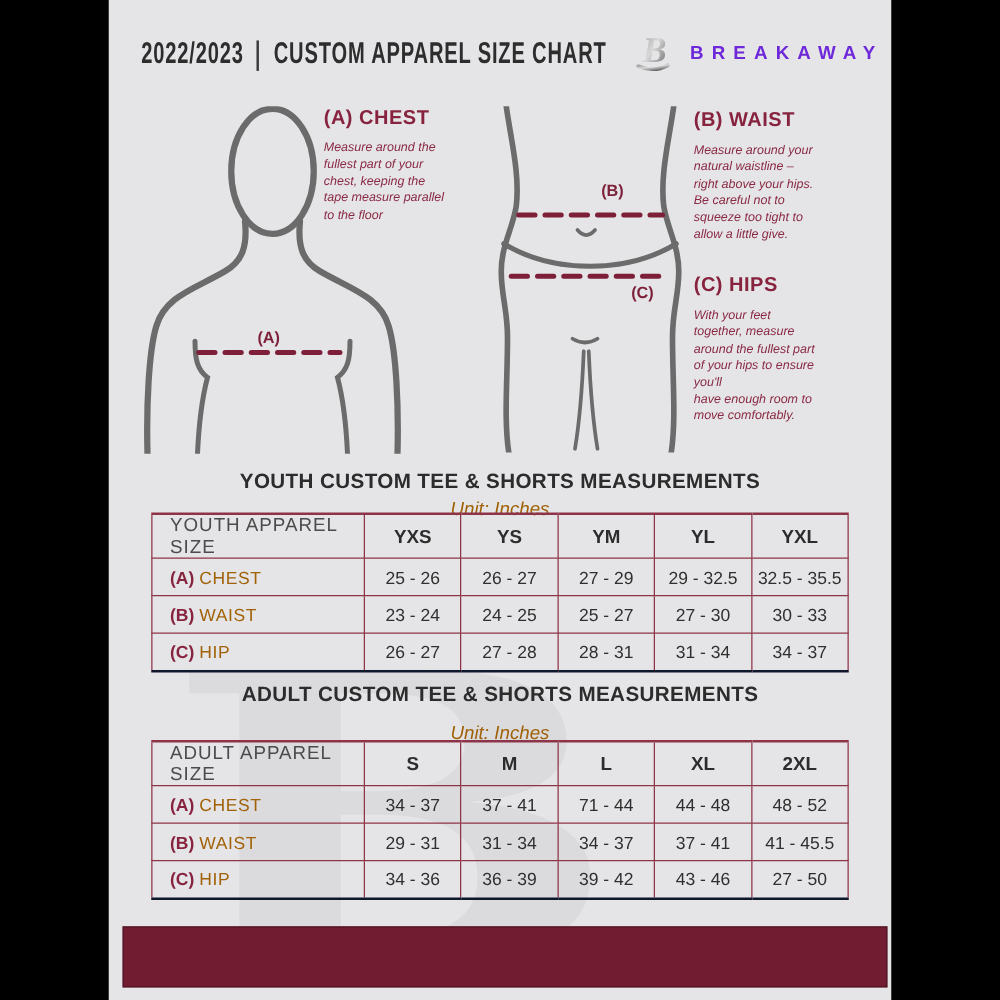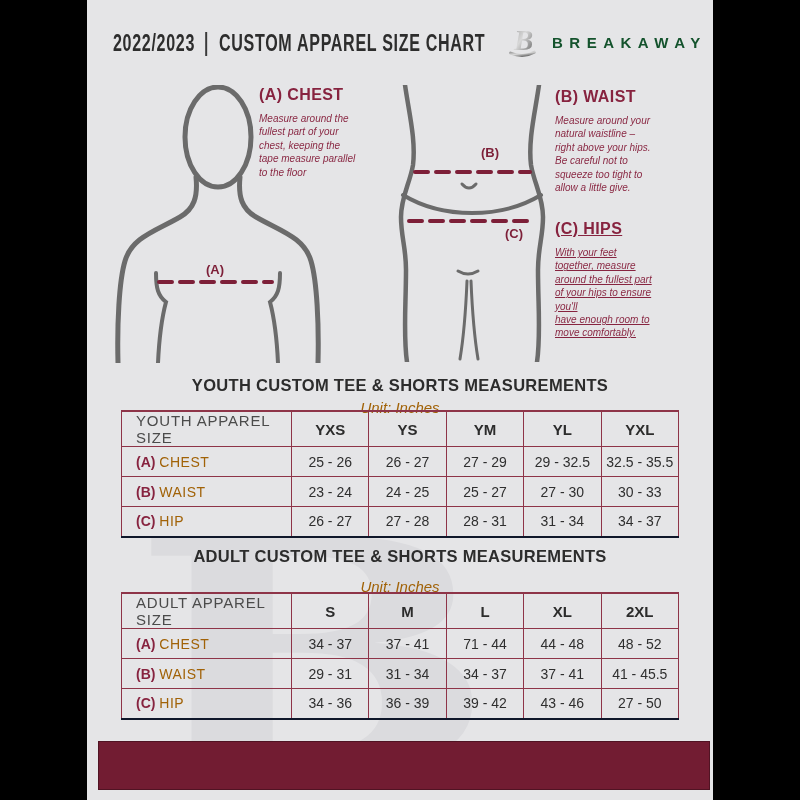--- a/index.html
+++ b/index.html
@@ -16,21 +16,21 @@
   .layer { position:absolute; inset:0; z-index:1; }
 
   
   .header-left {
     position:absolute; left:26px; top:27px; display:flex; align-items:center; gap:14px;
     font-weight:bold; font-size:24px; color:#2d2d2d; letter-spacing:1px; white-space:nowrap;
     transform:scaleX(0.67); transform-origin:left center;
   }
   .header-left .divider { font-weight:normal; color:#3a3a3a; font-size:26px; transform:scaleX(1.4); }
   .brand-block { position:absolute; left:421px; top:22px; display:flex; align-items:center; gap:10px; }
-  .brand-name { font-weight:bold; font-size:15px; letter-spacing:6.5px; color:#14532d; white-space:nowrap; }
+  .brand-name { font-weight:bold; font-size:15px; letter-spacing:6.5px; color:#6d28d9; white-space:nowrap; }
 
   
   .fig { position:absolute; }
   .fig path, .fig ellipse { fill:none; stroke:#6b6b6b; stroke-linecap:round; }
   .dash { stroke:#7d1f38 !important; stroke-dasharray:13 8; }
   .marker { font:bold 13px "Liberation Sans", sans-serif; fill:#7d1f38; }
 
   
   .guide-text { position:absolute; color:#872440; z-index:1; }
   .guide-text h3 { font-size:16px; font-weight:bold; letter-spacing:0.4px; margin-bottom:8px; color:#87233f; }
@@ -121,21 +121,21 @@
       <div class="guide-text" style="left:468px; top:88px; width:150px;">
         <h3>(B) WAIST</h3>
         <p>Measure around your
 natural waistline –
 right above your hips.
 Be careful not to
 squeeze too tight to
 allow a little give.</p>
       </div>
 
-      <div class="guide-text" style="left:468px; top:220px; width:160px;text-decoration:underline;">
+      <div class="guide-text" style="left:468px; top:220px; width:160px;">
         <h3>(C) HIPS</h3>
         <p>With your feet
 together, measure
 around the fullest part
 of your hips to ensure
 you'll
 have enough room to
 move comfortably.</p>
       </div>
 

